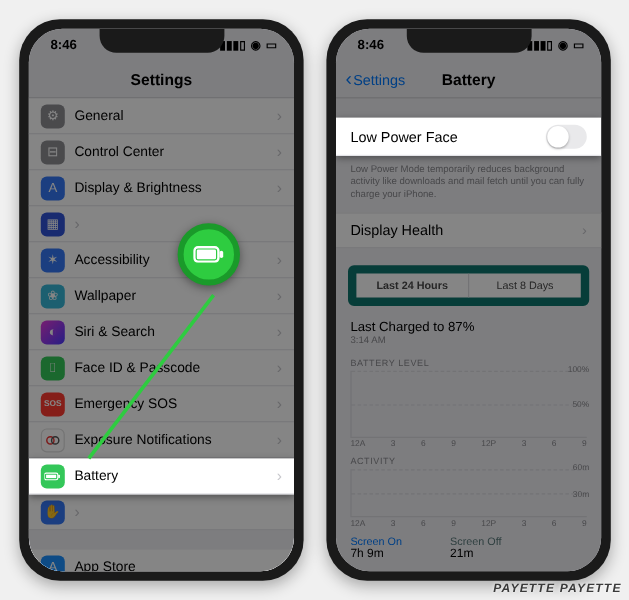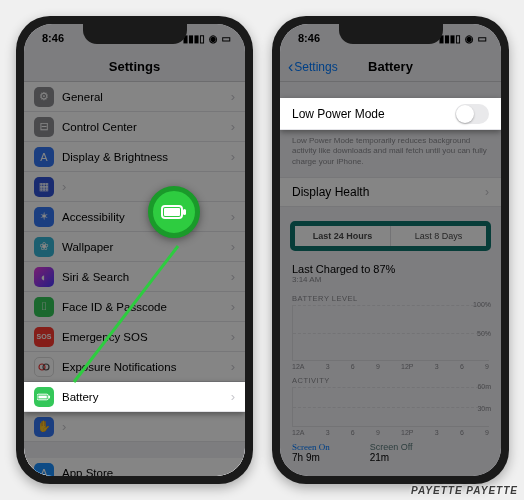--- a/index.html
+++ b/index.html
@@ -104,21 +104,21 @@
     font-size: 8px; color: #8a8a8e; padding: 6px 12px 10px; line-height: 1.3;
   }
   .bh-row {
     display: flex; align-items: center; justify-content: space-between;
     height: 30px; padding: 0 12px; background: #fff;
     border-top: 1px solid #e4e4e8; border-bottom: 1px solid #e4e4e8;
     font-size: 12px;
   }
   .seg {
     display: flex; margin: 14px 10px 8px; background: #fff; border-radius: 5px;
-    border: 5px solid #0f766e; overflow: hidden; justify-content: space-between;
+    border: 7px solid #0f766e; overflow: hidden; justify-content: space-between;
   }
   .seg .opt {
     flex: 1; text-align: center; font-size: 9px; padding: 5px 0;
     color: #4a4a4a;
   }
   .seg .opt.sel { font-weight: 600; }
   .seg .opt:first-child { border-right: 1px solid #dcdce0; }
   .charge-info { padding: 4px 12px; }
   .charge-info .main { font-size: 11px; }
   .charge-info .sub { font-size: 8px; color: #8a8a8e; }
@@ -136,21 +136,21 @@
   }
   .chart .ylab { position:absolute; right:-2px; font-size:7px; color:#8a8a8e; }
   .bars { position:absolute; left:0; right:0; bottom:0; display:flex; gap:1px; height:100%; align-items:flex-end; }
   .bar { flex:1; }
   .bar .g { background:#4cd964; width:100%; }
   .bar .r { background:#ff3b30; width:100%; }
   .xaxis { display:flex; justify-content:space-between; font-size:7px; color:#8a8a8e; margin:2px 12px 0; }
   .act-chart { height: 40px; }
   .act-bar { background:#007aff; }
   .screen-split { display:flex; gap:40px; padding: 6px 12px 0; font-size:9px; }
-  .screen-split .on { color:#007aff;font-family:Liberation Serif, serif; }
+  .screen-split .on { color:#007aff; }
   .screen-split .off { color:#5a7a7a; }
 
   .watermark {
     position:absolute; right:6px; bottom:4px; text-align:right;
     font-size:10px; color:#3a3a3a; font-style:italic; font-family: Georgia, serif;
     line-height:1.1; z-index:50; text-shadow:0 0 3px #fff;
   }
   .watermark .l2 { letter-spacing: 1px; font-weight:600; }
 </style>
 </head>
@@ -290,21 +290,21 @@
         <span class="back">
           <span class="chev">‹</span>
           <span>Settings</span>
         </span>
         <span>Battery</span>
       </div>
 
       <div style="height:16px"></div>
 
       <div class="toggle-row">
-        <span>Low Power Mode</span>
+        <span>Low Power Face</span>
         <span class="toggle">
           <span class="knob"></span>
         </span>
       </div>
       <div class="desc">Low Power Mode temporarily reduces background activity like downloads and mail fetch until you can fully charge your iPhone.</div>
 
       <div class="bh-row">
         <span>Display Health</span>
         <span class="chevron" style="color:#c7c7cc;">›</span>
       </div>

